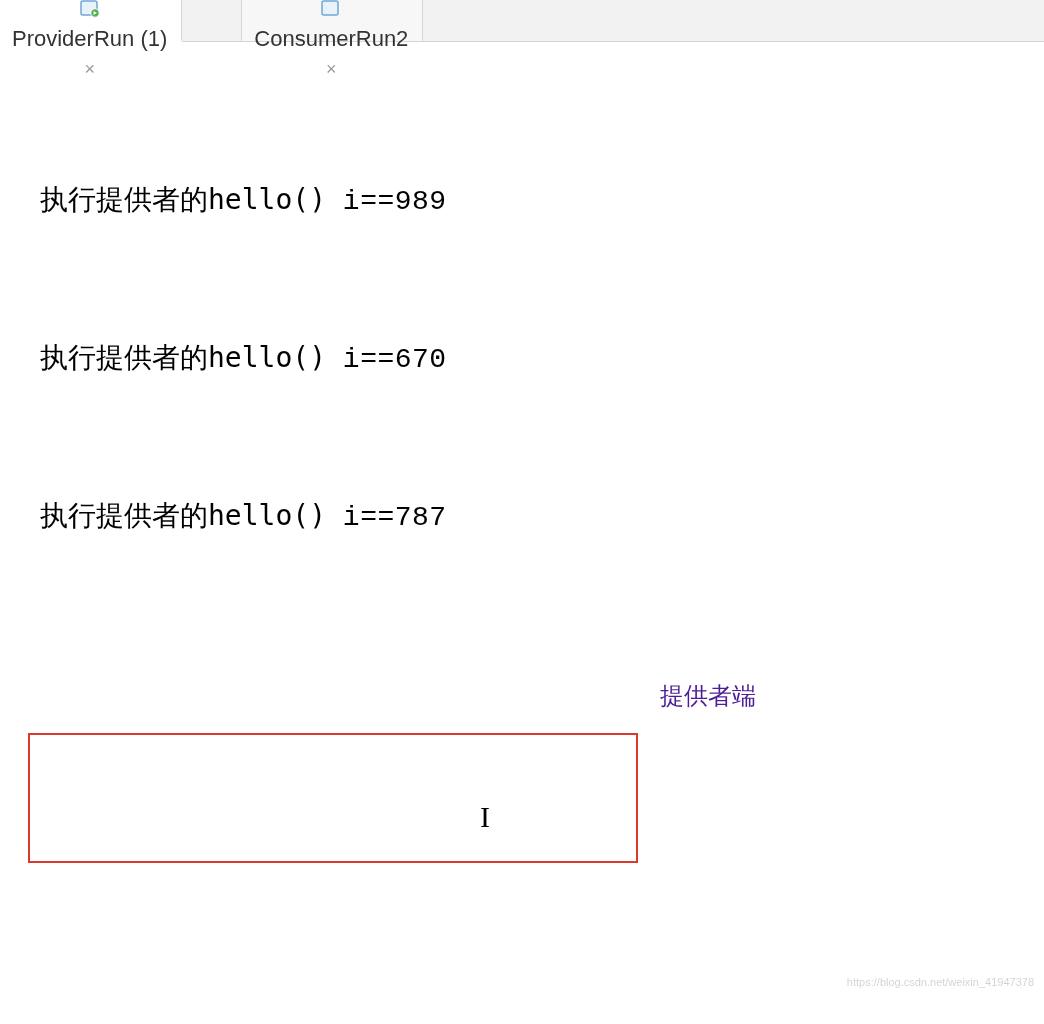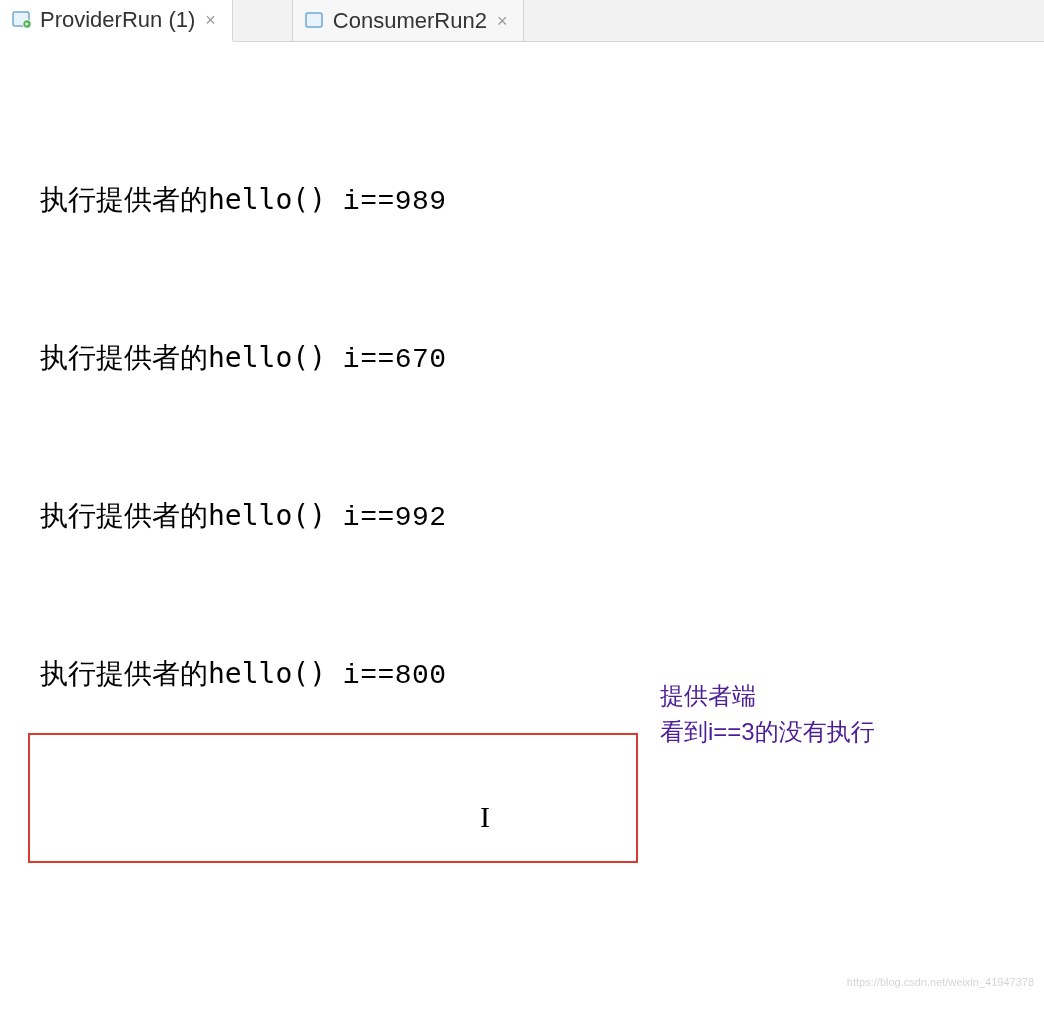--- a/index.html
+++ b/index.html
@@ -22,20 +22,21 @@
       display: flex;
       align-items: center;
       gap: 8px;
       padding: 0 14px 0 12px;
       font-family: "Segoe UI", Arial, sans-serif;
       font-size: 22px;
       color: #333;
       border-right: 1px solid #d6d6d6;
       background: #f7f7f7;
       cursor: pointer;
+      flex-direction: column;
     }
     .tab.spacer {
       flex: 0 0 60px;
       border-right: 1px solid #d6d6d6;
       background: #f2f2f2;
       cursor: default;
     }
     .tab.active {
       background: #ffffff;
       border-bottom: 2px solid #ffffff;
@@ -120,36 +121,34 @@
       </svg>
     </span>
     <span>ConsumerRun2</span>
     <span class="tab-close">×</span>
   </div>
 </div>
 
 <div class="console">
   <span class="console-line"><span>执行提供者的hello() </span><span class="mono">i==989</span></span>
   <span class="console-line"><span>执行提供者的hello() </span><span class="mono">i==670</span></span>
-  <span class="console-line"><span>执行提供者的hello() </span><span class="mono">i==992</span></span>
-  <span class="console-line"><span>执行提供者的hello() </span><span class="mono">i==800</span></span>
+  <span class="console-line"><span>执行提供者的hello() </span><span class="mono">i==787</span></span>
   
   
   
   
   
   
   
   
   
   
 </div>
 
 <div class="highlight-box"></div>
 
 <div class="annotation">
   <div>提供者端</div>
-  <div>看到i==3的没有执行</div>
 </div>
 
 <div class="ibeam">I</div>
 
 <div class="watermark">https://blog.csdn.net/weixin_41947378</div>
 
 </body></html>

